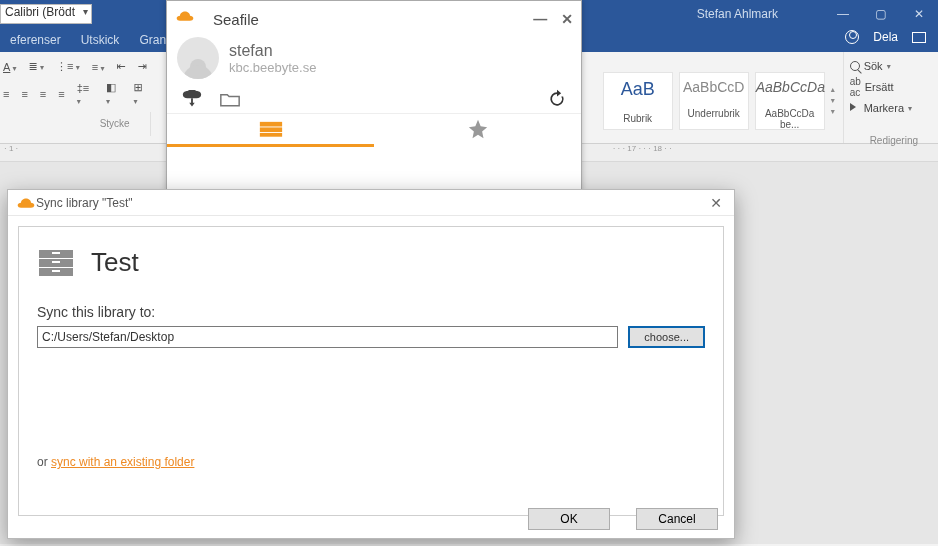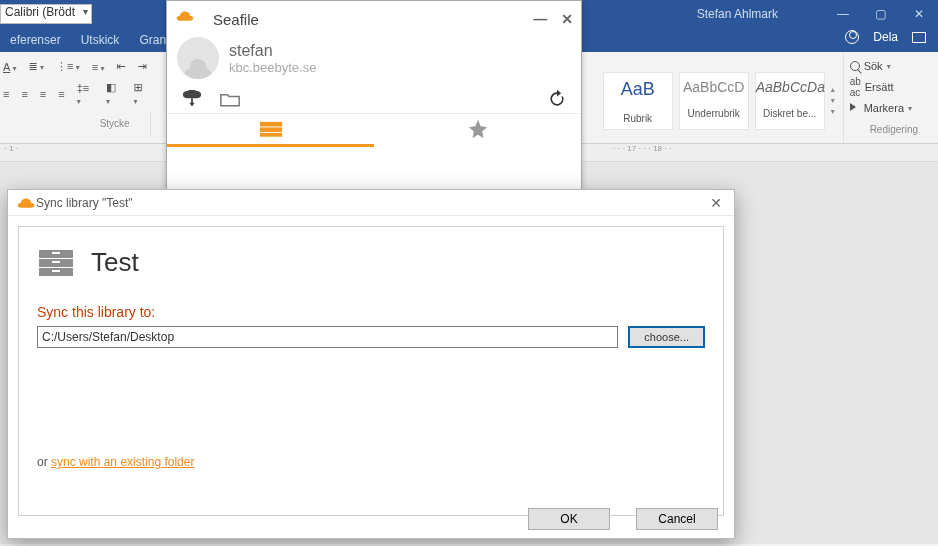--- a/index.html
+++ b/index.html
@@ -32,21 +32,21 @@
   .style-box.big .sample{font-size:18px;}
   .style-box .lbl{font-size:10px; color:#555; margin-top:13px; font-style:normal;}
   .style-box.italic .sample{font-style:italic;}
   .right-panel{ width:102px; border-left:1px solid #e0e0e0; padding:6px 0 0 6px; font-size:11px; color:#444;}
   .right-panel .row{display:flex; align-items:center; gap:4px; padding:2px 0;}
   .search-ic{width:10px;height:10px;border:1.4px solid #555;border-radius:50%;display:inline-block;position:relative;}
   .search-ic::after{content:"";position:absolute;width:5px;height:1.4px;background:#555;bottom:-2px;right:-3px;transform:rotate(45deg);}
   .replace-ic{display:inline-block;font-size:10px;color:#555;}
   .select-ic{width:10px;height:10px;display:inline-block;position:relative;}
   .select-ic::before{content:"";position:absolute;width:0;height:0;border-left:6px solid #555;border-top:4px solid transparent;border-bottom:4px solid transparent;}
-  .redigering-lbl{font-size:10px;color:#8a8a8a;text-align:center;margin-top:8px;}
+  .redigering-lbl{font-size:10px;color:#8a8a8a;text-align:center;margin-top:19px;}
 
   .ruler { height:18px; background:#eee; border-bottom:1px solid #d8d8d8; font-size:8px; color:#999; padding-left:4px; white-space:nowrap; overflow:hidden;}
   .doc-area{ background:#e6e6e6; height:382px;}
 
   
   .seafile-win { position:absolute; left:166px; top:0; width:416px; height:192px; background:#fff; border:1px solid #aaa; box-shadow:0 0 6px rgba(0,0,0,.25);}
   .sf-titlebar{height:36px;display:flex;align-items:center;padding:0 8px;}
   .sf-logo{width:20px;height:20px;margin-right:10px;display:inline-block;}
   .sf-logo svg{width:20px;height:20px;}
   .sf-title{font-size:15px;color:#444;margin-left:8px;}
@@ -73,21 +73,21 @@
   
   .sync-dlg{position:absolute;left:7px;top:189px;width:728px;height:350px;background:#fff;border:1px solid #b9b9b9;box-shadow:0 6px 20px rgba(0,0,0,.35);}
   .dlg-titlebar{height:26px;display:flex;align-items:center;padding:0 8px;border-bottom:1px solid #e8e8e8;}
   .dlg-titlebar .sf-logo{width:14px;height:14px;margin-right:6px;}
   .dlg-titlebar .dlg-title{font-size:12px;color:#555;}
   .dlg-close{margin-left:auto;font-size:14px;color:#666;font-weight:normal;padding:0 4px;}
   .dlg-inner{border:1px solid #cfcfcf;margin:10px;height:290px;padding:20px 18px;position:relative;}
   .lib-row{display:flex;align-items:center;gap:16px;margin-bottom:26px;}
   .lib-ic{width:38px;height:30px;display:inline-block;}
   .lib-name{font-size:26px;color:#333;font-weight:300;}
-  .sync-lbl{font-size:14px;color:#c2410c;margin-bottom:6px;}
+  .sync-lbl{font-size:14px;color:#404040;margin-bottom:6px;}
   .path-row{display:flex;gap:10px;align-items:center;}
   .path-input{flex:1;height:22px;border:1px solid #7a7a7a;font-size:12px;padding:2px 4px;color:#333;background:#fff;}
   .choose-btn{height:22px;border:2px solid #0a64ad;background:#e1e1e1;font-size:11px;padding:0 14px;color:#333;}
   .or-row{position:absolute;bottom:46px;left:18px;font-size:12px;color:#555;}
   .sync-link{color:#ee8a24;text-decoration:underline;}
   .btn-row{position:absolute;right:16px;bottom:8px;display:flex;gap:26px;}
   .std-btn{border:1px solid #adadad;background:#e1e1e1;font-size:12px;height:22px;width:82px;}
 </style>
 </head>
 <body>
@@ -140,21 +140,21 @@
       <div class="style-box big">
         <div class="sample">AaB</div>
         <div class="lbl">Rubrik</div>
       </div>
       <div class="style-box">
         <div class="sample" style="color:#888">AaBbCcD</div>
         <div class="lbl">Underrubrik</div>
       </div>
       <div class="style-box italic">
         <div class="sample" style="font-style:italic;color:#666">AaBbCcDa</div>
-        <div class="lbl">Diskret be...</div>
+        <div class="lbl">AaBbCcDa be...</div>
       </div>
       <div style="width:12px;display:flex;flex-direction:column;gap:2px;font-size:8px;color:#888;">
         <span>▴</span>
           <span>▾</span>
           <span>▾</span>
       </div>
     </div>
 
     <div class="right-panel">
       <div class="row">

